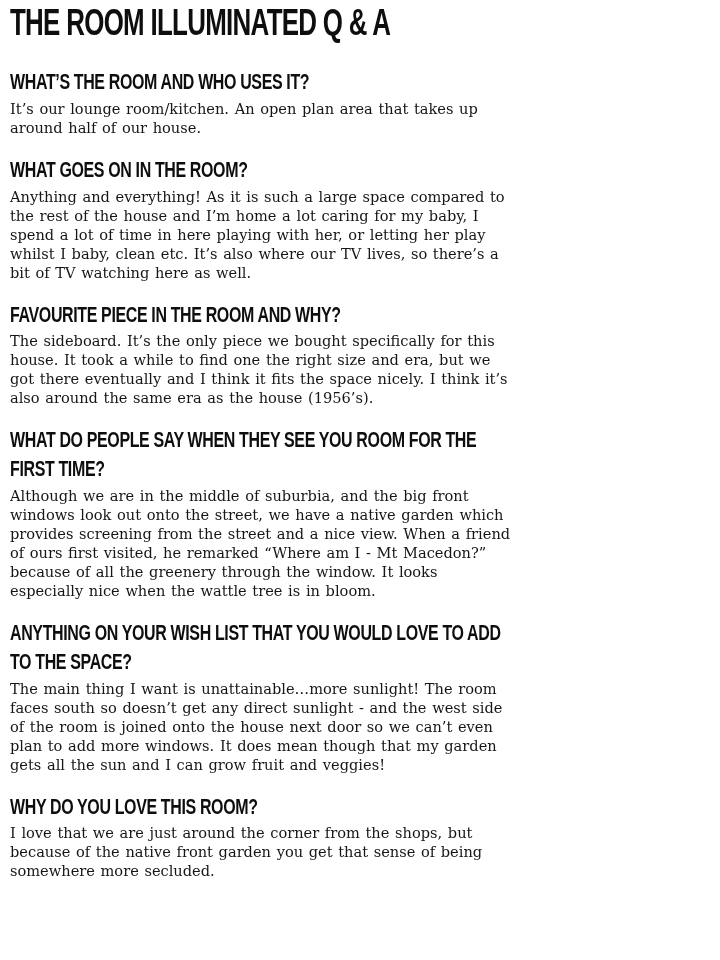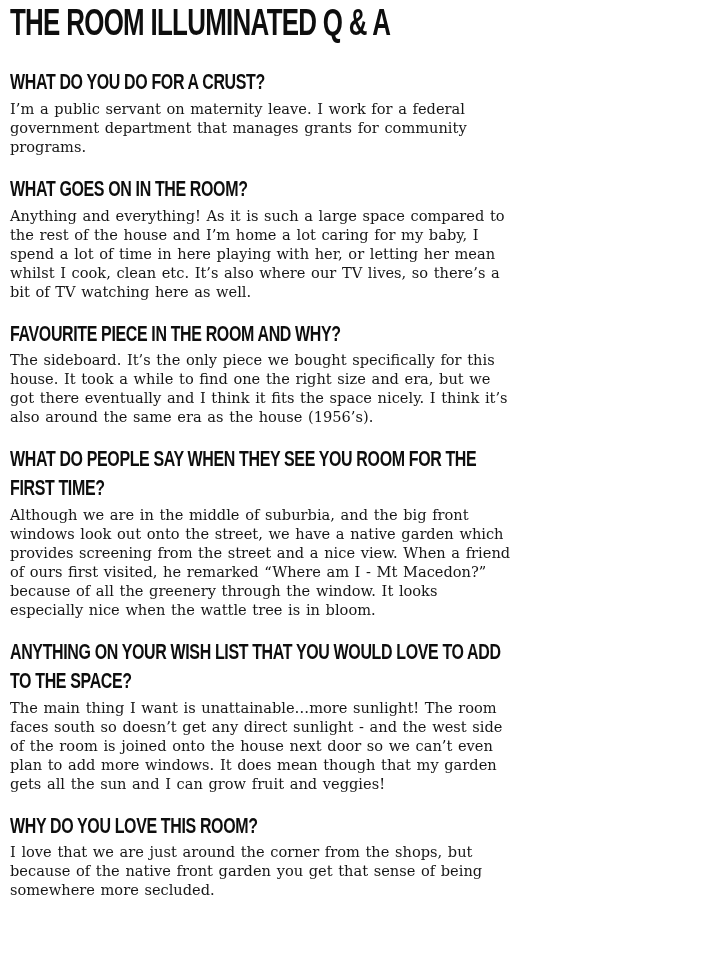--- a/index.html
+++ b/index.html
@@ -50,29 +50,29 @@
     word-spacing: 1px;
   }
   .section { margin: 0; }
 </style>
 </head>
 <body>
 
 <div class="doc">
   <h1 class="title">THE ROOM ILLUMINATED Q &amp; A</h1>
 
+  <div class="section">
+    <h2 class="q">WHAT’S THE ROOM AND WHO USES IT?</h2>
+    <p class="a">It’s our lounge room/kitchen. An open plan area that takes up around half of our house.</p>
+  </div>
 
-  <div class="section">
-    <h2 class="q">WHAT DO YOU DO FOR A CRUST?</h2>
-    <p class="a">I’m a public servant on maternity leave. I work for a federal government department that manages grants for community programs.</p>
-  </div>
 
   <div class="section">
     <h2 class="q">WHAT GOES ON IN THE ROOM?</h2>
-    <p class="a">Anything and everything! As it is such a large space compared to the rest of the house and I’m home a lot caring for my baby, I spend a lot of time in here playing with her, or letting her mean whilst I cook, clean etc. It’s also where our TV lives, so there’s a bit of TV watching here as well.</p>
+    <p class="a">Anything and everything! As it is such a large space compared to the rest of the house and I’m home a lot caring for my baby, I spend a lot of time in here playing with her, or letting her play whilst I baby, clean etc. It’s also where our TV lives, so there’s a bit of TV watching here as well.</p>
   </div>
 
   <div class="section">
     <h2 class="q">FAVOURITE PIECE IN THE ROOM AND WHY?</h2>
     <p class="a">The sideboard. It’s the only piece we bought specifically for this house. It took a while to find one the right size and era, but we got there eventually and I think it fits the space nicely. I think it’s also around the same era as the house (1956’s).</p>
   </div>
 
   <div class="section">
     <h2 class="q">WHAT DO PEOPLE SAY WHEN THEY SEE YOU ROOM FOR THE FIRST TIME?</h2>
     <p class="a">Although we are in the middle of suburbia, and the big front windows look out onto the street, we have a native garden which provides screening from the street and a nice view. When a friend of ours first visited, he remarked “Where am I - Mt Macedon?” because of all the greenery through the window. It looks especially nice when the wattle tree is in bloom.</p>

